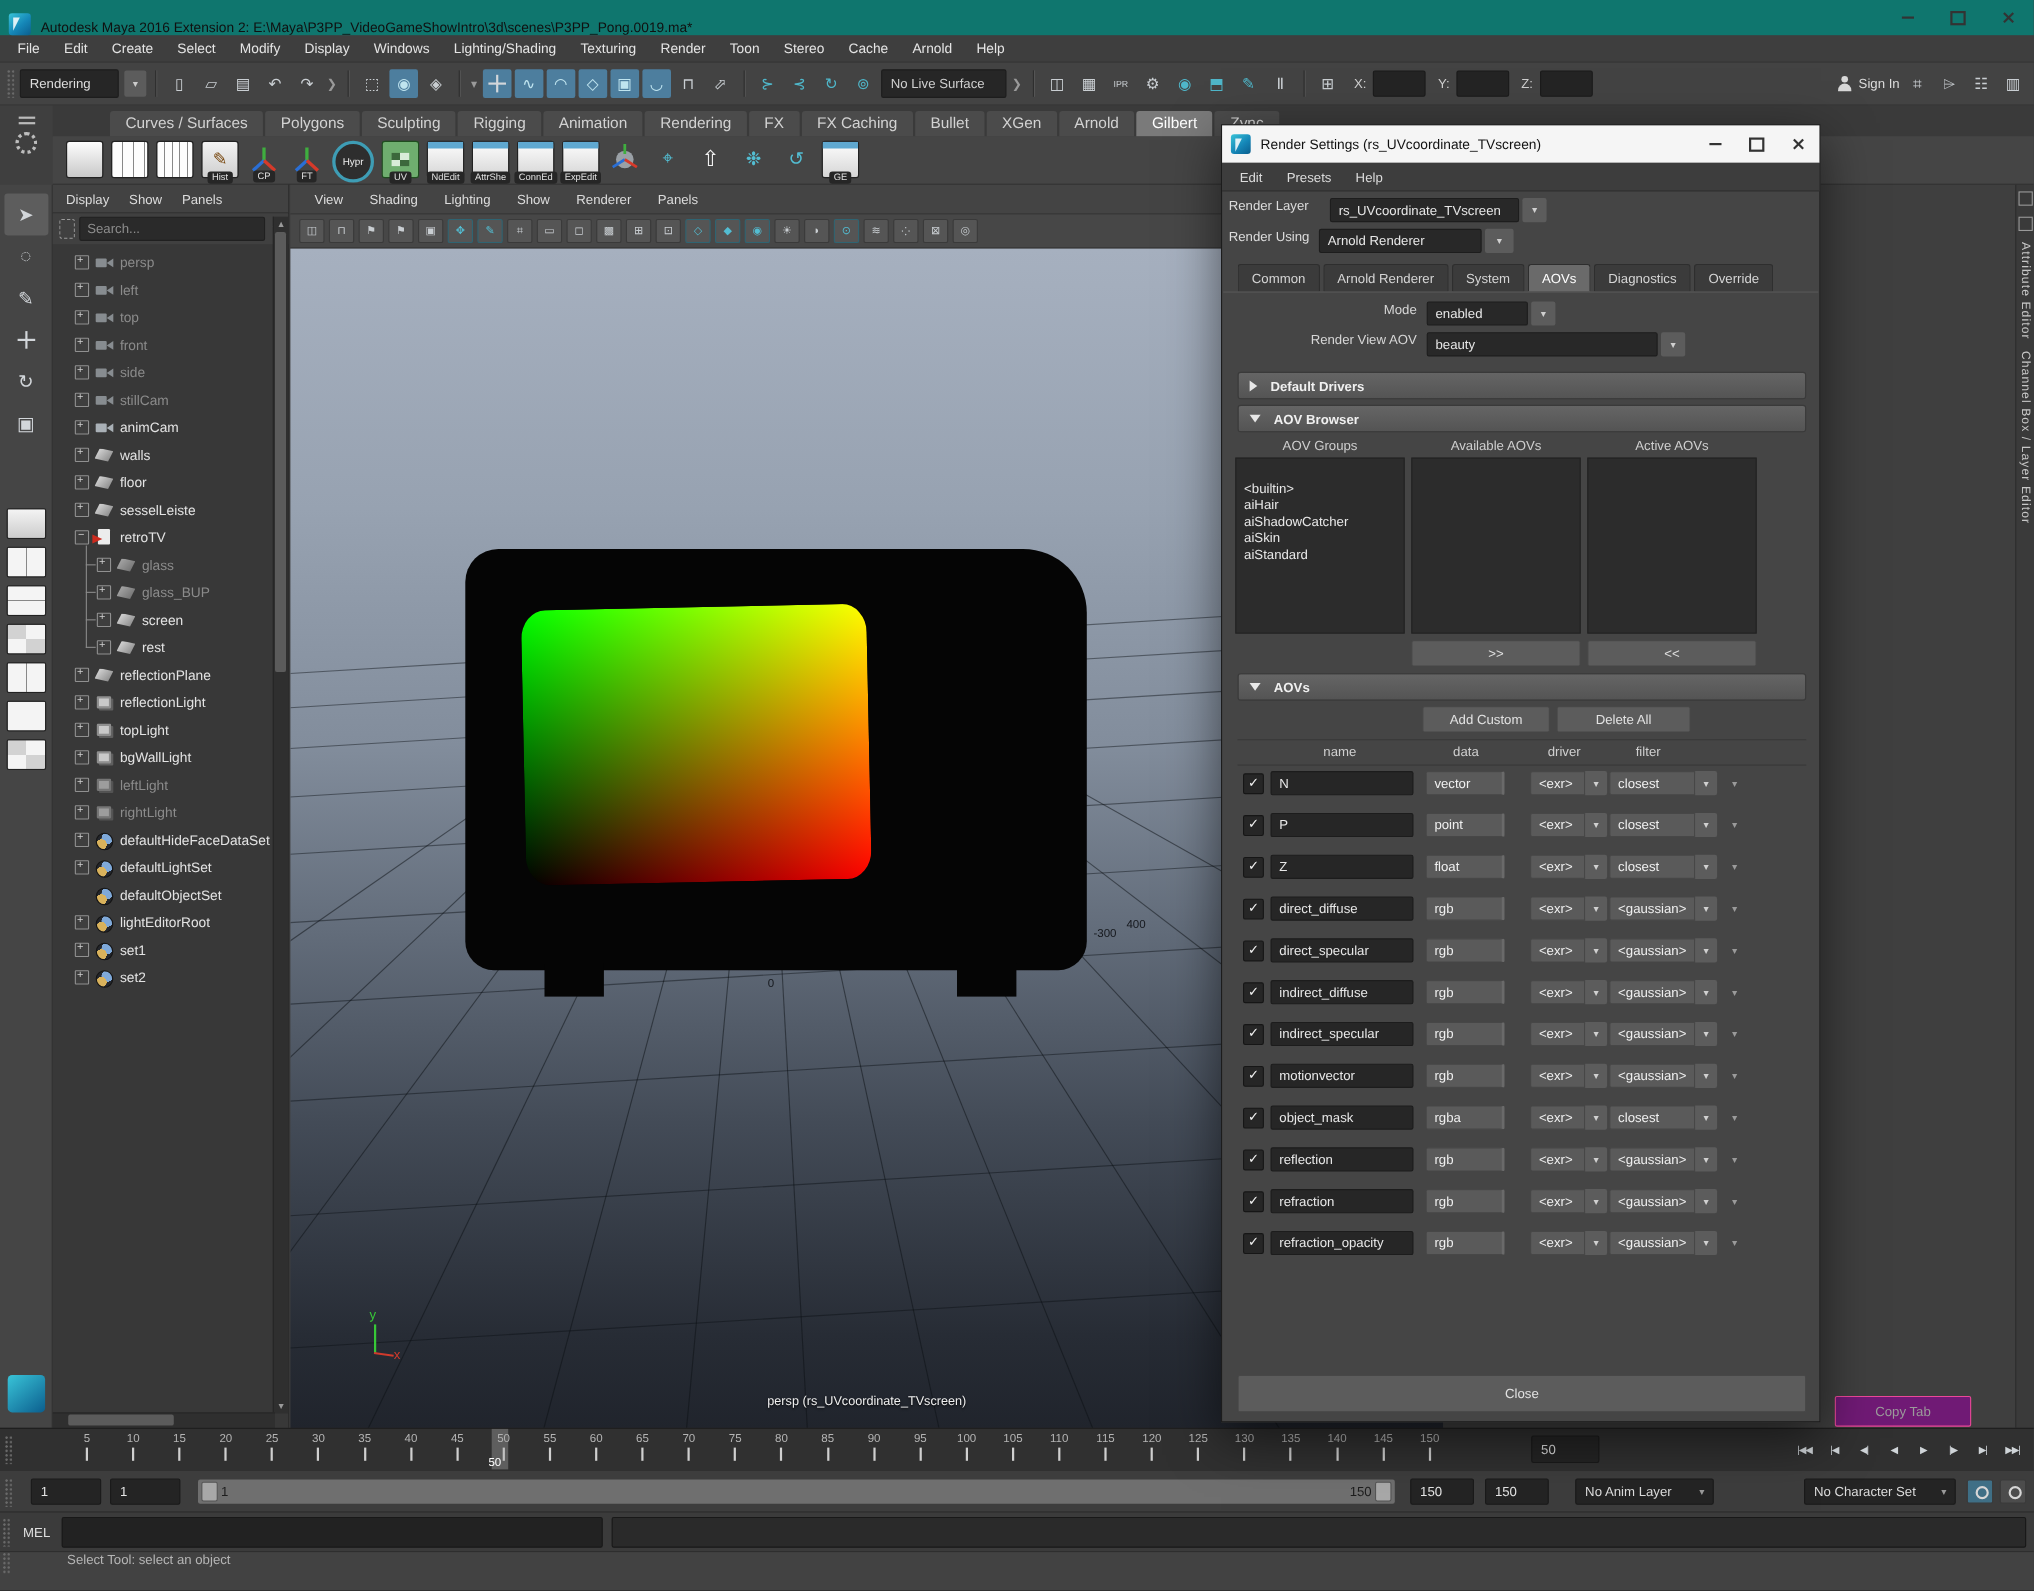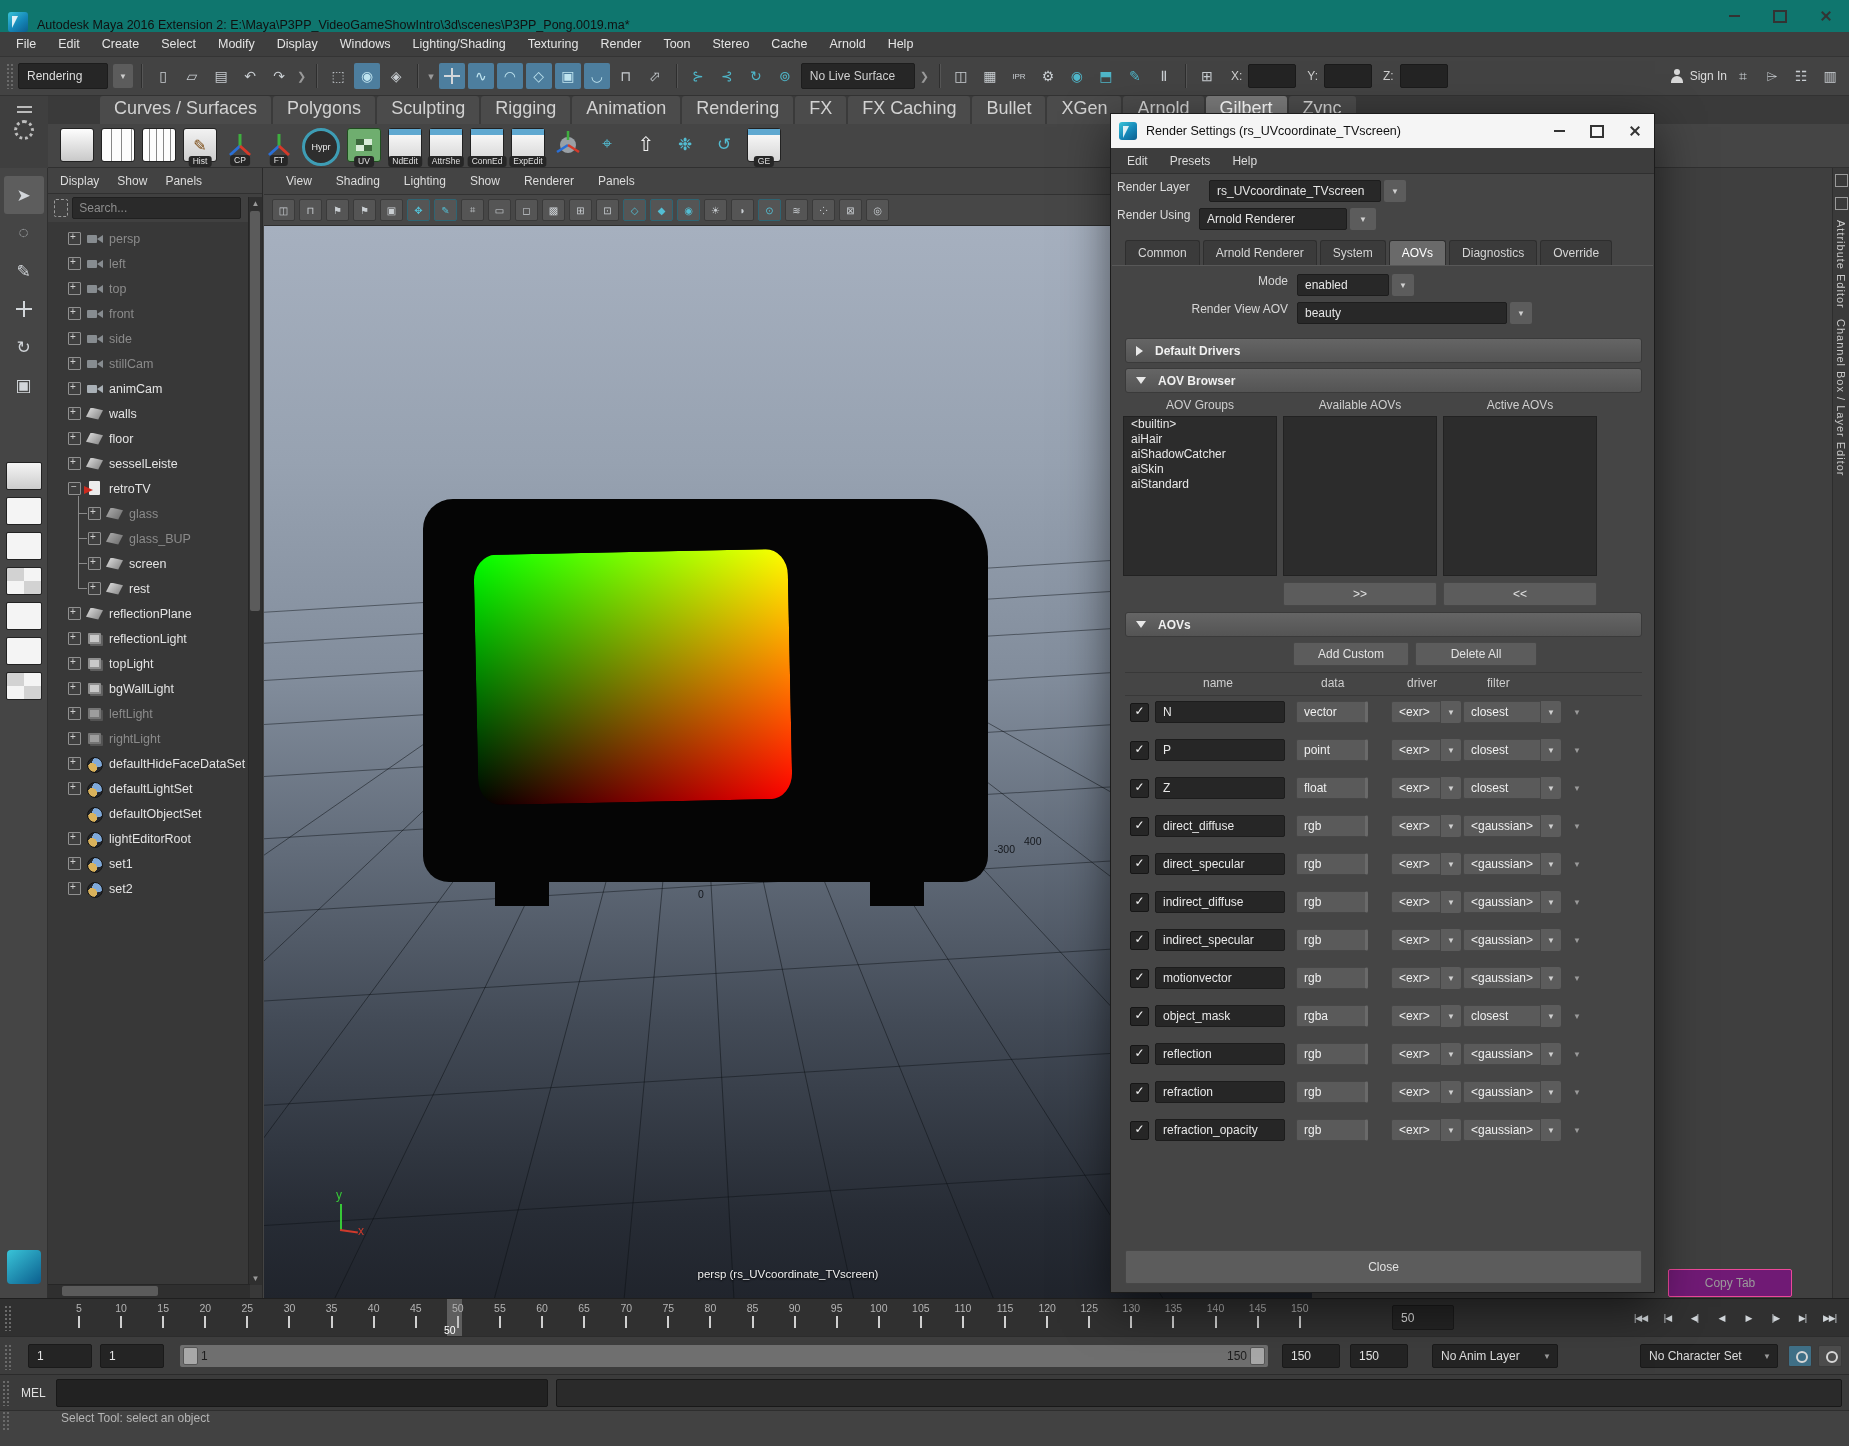--- a/index.html
+++ b/index.html
@@ -32,21 +32,21 @@
   .tbi.hl{background:#4d7e9e;color:#bfe4ef}
   .chev{color:#9a9a9a;font-size:11px;margin:0 2px}
   .fld{height:22px;background:#242424;border:1px solid #1b1b1b;border-radius:2px}
   .axlbl{color:#cfcfcf;margin:0 3px 0 8px}
   .signin{display:flex;align-items:center;gap:6px;margin-left:auto}
   .person{width:14px;height:14px;position:relative}
   .person::before{content:"";position:absolute;left:4px;top:0;width:6px;height:6px;border-radius:50%;background:#d8d8d8}
   .person::after{content:"";position:absolute;left:1px;top:7px;width:12px;height:7px;border-radius:6px 6px 0 0;background:#d8d8d8}
   
   .shelftabs{left:48px;top:96px;width:1801px;height:28px;background:#3a3a3a;display:flex;align-items:flex-end;gap:2px;padding-left:52px;box-sizing:border-box}
-  .shelftabs .stab{background:#4b4b4b;color:#d2d2d2;padding:2px 14px 5px;border-radius:3px 3px 0 0;font-size:18px}
+  .shelftabs .stab{background:#4b4b4b;color:#d2d2d2;padding:2px 14px 5px;border-radius:3px 3px 0 0;font-size:14px}
   .shelftabs .stab:nth-of-type(12){background:#7a7a7a;color:#fff}
   .shelf-left{left:0;top:96px;width:48px;height:72px;background:#3f3f3f;display:flex;flex-direction:column;align-items:center;gap:12px;padding-top:10px;box-sizing:border-box}
   .burger{width:15px;height:2px;background:#bbb;box-shadow:0 5px 0 #bbb}
   .gear{width:14px;height:14px;border-radius:50%;border:3px dotted #bdbdbd}
   .shelficons{left:48px;top:124px;width:1801px;height:44px;background:#454545;display:flex;align-items:flex-start;gap:7px;padding:4px 0 0 12px;box-sizing:border-box;border-bottom:1px solid #303030}
   .si{width:32px;height:32px;border-radius:3px;position:relative;flex:0 0 auto}
   .si .pill{position:absolute;left:50%;transform:translateX(-50%);bottom:-6px;background:#262626;border-radius:3px;color:#e0e0e0;font-size:8.5px;padding:0 4px;line-height:11px;white-space:nowrap}
   .si-panel{background:linear-gradient(#fdfdfd,#c9c9c9);border:1px solid #222}
   .si-panel.v2{background:repeating-linear-gradient(90deg,#fdfdfd 0 9px,#888 9px 10px)}
   .si-panel.v3{background:repeating-linear-gradient(90deg,#fdfdfd 0 6px,#888 6px 7px)}
@@ -139,21 +139,21 @@
   .plbl{position:absolute;left:20px;width:157px;text-align:right;color:#d6d6d6}
   .rfld{background:#282828;border:1px solid #1d1d1d;border-radius:2px;height:22px;display:flex;align-items:center;padding:0 7px;color:#e6e6e6;box-sizing:border-box}
   .abtn{background:#5c5c5c;border-radius:2px;height:22px;width:22px;display:flex;align-items:center;justify-content:center;font-size:8px;color:#d0d0d0;box-sizing:border-box}
   .rstabs{position:absolute;left:14px;top:126px;display:flex;gap:3px}
   .rstab{background:#3b3b3b;border:1px solid #2e2e2e;border-bottom:none;border-radius:3px 3px 0 0;padding:5px 12px;color:#d5d5d5}
   .rstabs .rstab:nth-of-type(4){background:#6a6a6a;color:#fff}
   .fhdr{position:absolute;left:14px;width:517px;height:25px;background:linear-gradient(#656565,#545454);border:1px solid #3a3a3a;border-radius:3px;display:flex;align-items:center;gap:12px;padding-left:10px;box-sizing:border-box;font-weight:bold;color:#f0f0f0}
   .tri-r{width:0;height:0;border-left:7px solid #e8e8e8;border-top:5px solid transparent;border-bottom:5px solid transparent}
   .tri-d{width:0;height:0;border-top:7px solid #e8e8e8;border-left:5px solid transparent;border-right:5px solid transparent}
   .collbl{position:absolute;width:154px;text-align:center;color:#cfcfcf}
-  .lbox{position:absolute;width:154px;height:160px;background:#2c2c2c;border:1px solid #222;box-sizing:border-box;padding:0 0 0 7px}
+  .lbox{position:absolute;width:154px;height:160px;background:#2c2c2c;border:1px solid #222;box-sizing:border-box;padding:20px 0 0 7px}
   .lbox div{line-height:15px;color:#e8e8e8;font-size:12px}
   .rsbtn{position:absolute;height:24px;background:#5c5c5c;border:1px solid #474747;border-radius:2px;display:flex;align-items:center;justify-content:center;color:#e2e2e2;box-sizing:border-box}
   .athdr{position:absolute;left:14px;top:558px;width:517px;height:22px;border-top:1px solid #383838;border-bottom:1px solid #383838;color:#cfcfcf}
   .athdr span{position:absolute;top:3px}
   .arow{position:absolute;left:14px;width:517px;height:24px;display:flex;align-items:center;padding-left:5px;box-sizing:border-box}
   .chk{width:17px;height:17px;background:#262626;border:1px solid #161616;border-radius:2px;color:#f2f2f2;font-size:12px;line-height:15px;text-align:center;flex:0 0 auto}
   .afield{width:130px;height:22px;background:#262626;border:1px solid #1c1c1c;border-radius:2px;margin-left:6px;display:flex;align-items:center;padding:0 7px;color:#e8e8e8;box-sizing:border-box}
   .adrop{height:22px;background:#5a5a5a;border:1px solid #474747;border-radius:2px;display:flex;align-items:center;padding:0 7px;color:#f0f0f0;box-sizing:border-box}
   .adata{width:72px;margin-left:11px;border-right:3px solid #6a6a6a}
   .adriver{width:50px;margin-left:23px;border-radius:2px 0 0 2px}

